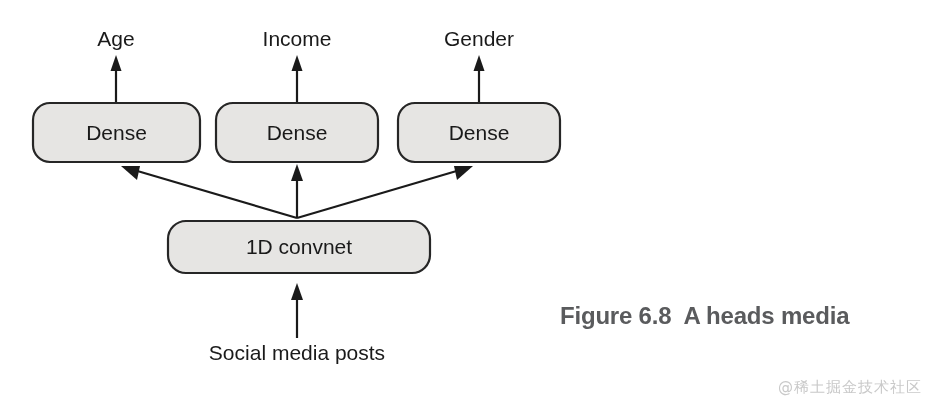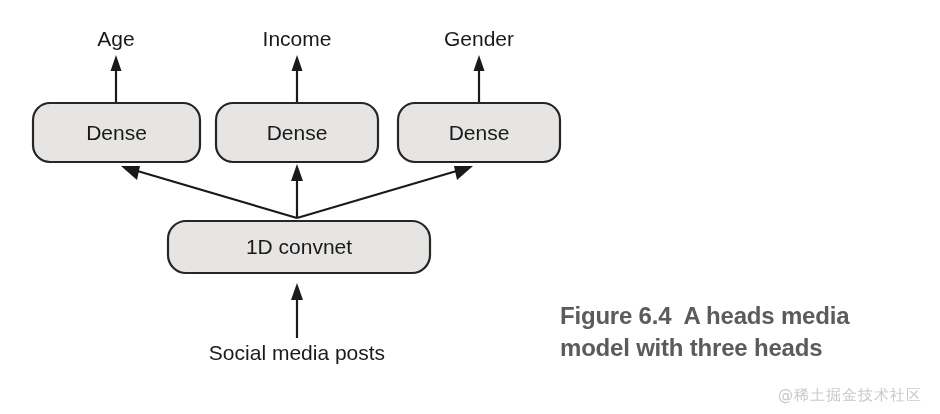--- a/index.html
+++ b/index.html
@@ -71,21 +71,20 @@
 
   .watermark {
     position: absolute;
     right: 18px;
     top: 378px;
     font-family: "DejaVu Sans", sans-serif;
     font-size: 15px;
     color: #c9c9c9;
     letter-spacing: 1px;
     white-space: nowrap;
-    margin-top: 8px;
   }
 </style>
 </head>
 <body>
 
 <svg id="figure-canvas" viewBox="0 0 940 414">
 
   <text class="io-label" x="116" y="46">Age</text>
   <text class="io-label" x="297" y="46">Income</text>
   <text class="io-label" x="479" y="46">Gender</text>
@@ -136,17 +135,16 @@
 
   <g>
     <line class="edge-line" x1="297" y1="338" x2="297" y2="297"></line>
     <polygon class="arrow-head" points="297,283 291,300 303,300"></polygon>
   </g>
 
   <text class="io-label" x="297" y="360">Social media posts</text>
 </svg>
 
 <div class="caption">
-  <span>Figure 6.4</span><span class="caption-gap"></span><span>A heads media</span><br>
-  <span>model with three heads</span>
+  <span>Figure 6.8</span><span class="caption-gap"></span><span>A heads media</span><br>
 </div>
 
 <div class="watermark">@稀土掘金技术社区</div>
 
 </body></html>

